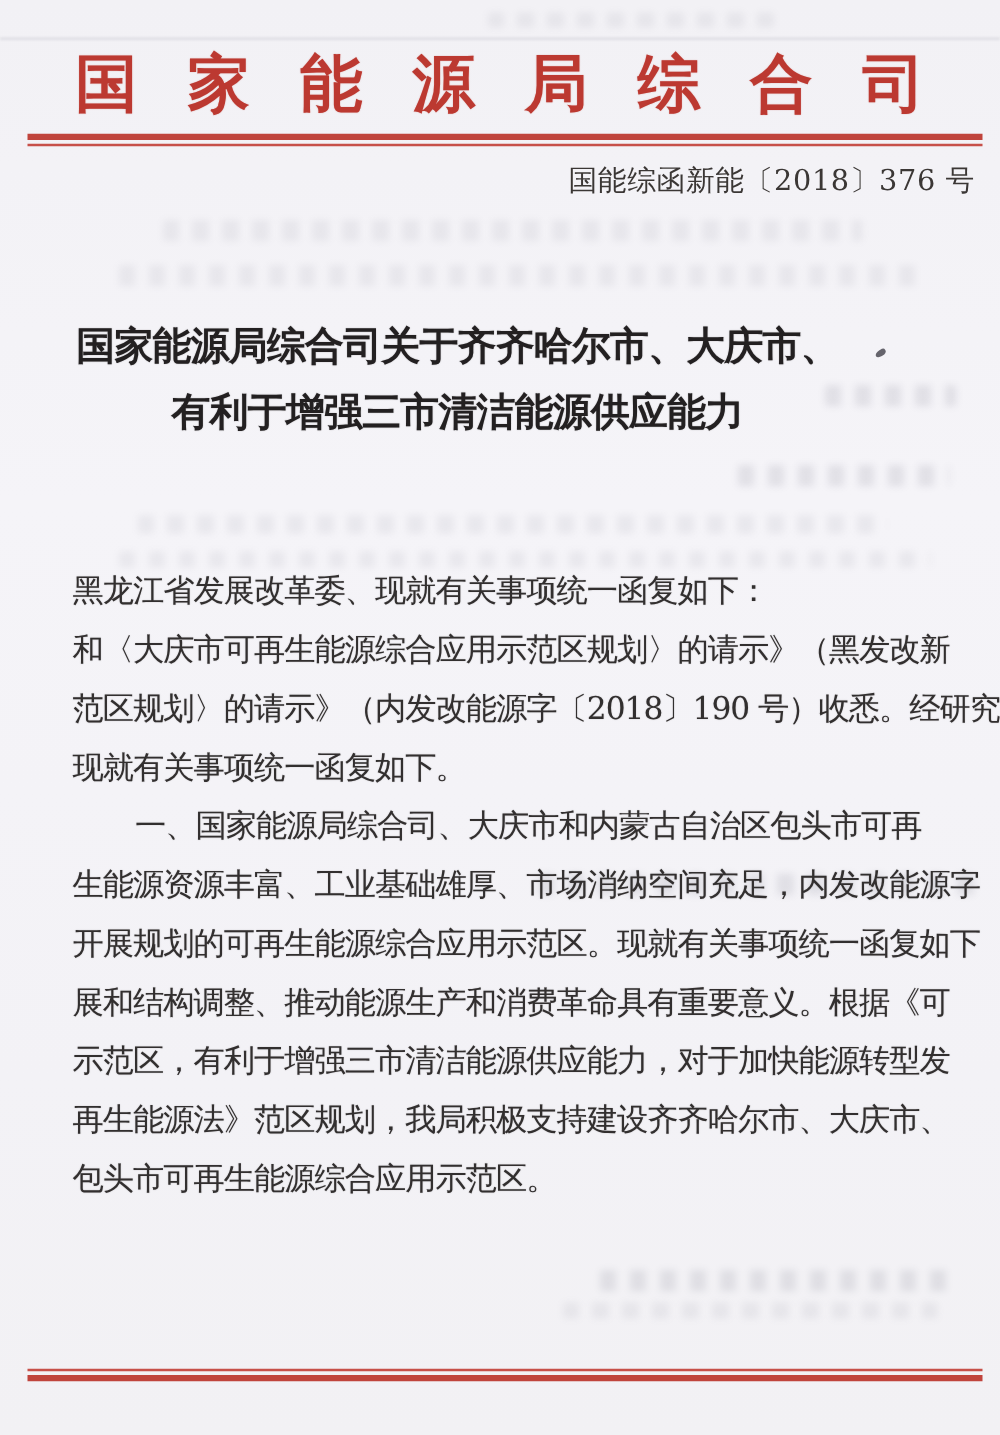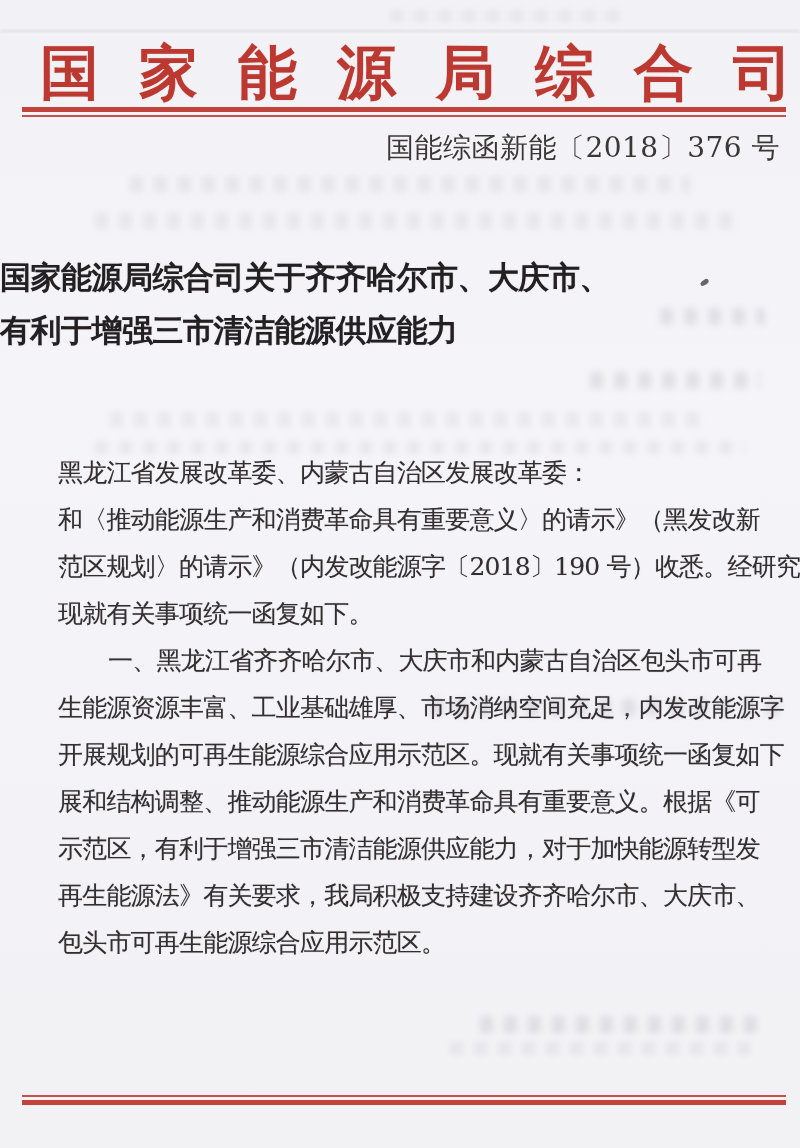--- a/index.html
+++ b/index.html
@@ -12,48 +12,48 @@
     background: linear-gradient(180deg, #f2f1f5 0%, #f5f4f8 35%, #f3f2f6 75%, #f2f1f4 100%);
     font-family: "DejaVu Serif", "Liberation Serif", serif;
   }
 
   
   .letterhead {
     position: absolute;
     top: 34px; left: 0; width: 800px;
     text-align: center;
     white-space: nowrap;
-    font-size: 59px;
+    font-size: 50px;
     font-weight: bold;
     color: #bc3931;
     letter-spacing: 40px;
     text-indent: 40px;
     text-shadow: 0 0 1px rgba(188, 57, 49, 0.45);
   }
 
   .rule { position: absolute; left: 22px; width: 764px; }
   .rule-top-thick    { top: 107px;  height: 5px; background: #c0443c; }
   .rule-top-thin     { top: 115px;  height: 2px; background: #c75049; }
   .rule-bottom-thin  { top: 1095px; height: 2px; background: #c75049; }
   .rule-bottom-thick { top: 1100px; height: 5px; background: #c0443c; }
 
   .doc-number {
     position: absolute;
     top: 129px; right: 20px;
-    font-size: 28px;
+    font-size: 23px;
     color: #3b3735;
     white-space: nowrap;
     letter-spacing: 0.5px;
   }
 
   
   .title-block {
     position: absolute;
-    top: 251px; left: 0; width: 712px;
-    text-align: left;
+    top: 251px; left: 10px; width: 712px;
+    text-align: center;
     font-size: 31px;
     line-height: 53px;
     font-weight: bold;
     color: #232021;
     letter-spacing: -0.5px;
     text-shadow: 0 0 1px rgba(35, 32, 33, 0.4);
   }
   .title-line { white-space: nowrap; }
 
   
@@ -121,35 +121,35 @@
   <div class="rule rule-top-thin"></div>
 
   <div class="doc-number">国能综函新能〔2018〕376 号</div>
 
   <div class="title-block">
     <div class="title-line">国家能源局综合司关于齐齐哈尔市、大庆市、</div>
     <div class="title-line">有利于增强三市清洁能源供应能力</div>
   </div>
 
   <div class="body-block">
-    <div class="body-line">黑龙江省发展改革委、内蒙古自治区发展改革委：</div>
+    <div class="body-line">黑龙江省发展改革委、现就有关事项统一函复如下：</div>
 
     <div>
-      <div class="body-line">和〈推动能源生产和消费革命具有重要意义〉的请示》（黑发改新</div>
+      <div class="body-line">和〈大庆市可再生能源综合应用示范区规划〉的请示》（黑发改新</div>
       <div class="body-line">范区规划〉的请示》（内发改能源字〔2018〕190 号）收悉。经研究，</div>
       <div class="body-line">现就有关事项统一函复如下。</div>
     </div>
 
     <div>
-      <div class="body-line indent">一、黑龙江省齐齐哈尔市、大庆市和内蒙古自治区包头市可再</div>
+      <div class="body-line indent">一、国家能源局综合司、大庆市和内蒙古自治区包头市可再</div>
       <div class="body-line">生能源资源丰富、工业基础雄厚、市场消纳空间充足，内发改能源字</div>
       <div class="body-line">开展规划的可再生能源综合应用示范区。现就有关事项统一函复如下</div>
       <div class="body-line">展和结构调整、推动能源生产和消费革命具有重要意义。根据《可</div>
       <div class="body-line">示范区，有利于增强三市清洁能源供应能力，对于加快能源转型发</div>
-      <div class="body-line">再生能源法》有关要求，我局积极支持建设齐齐哈尔市、大庆市、</div>
+      <div class="body-line">再生能源法》范区规划，我局积极支持建设齐齐哈尔市、大庆市、</div>
       <div class="body-line">包头市可再生能源综合应用示范区。</div>
     </div>
   </div>
 
   <div class="rule rule-bottom-thin"></div>
   <div class="rule rule-bottom-thick"></div>
 
 </div>
 
 </body></html>

